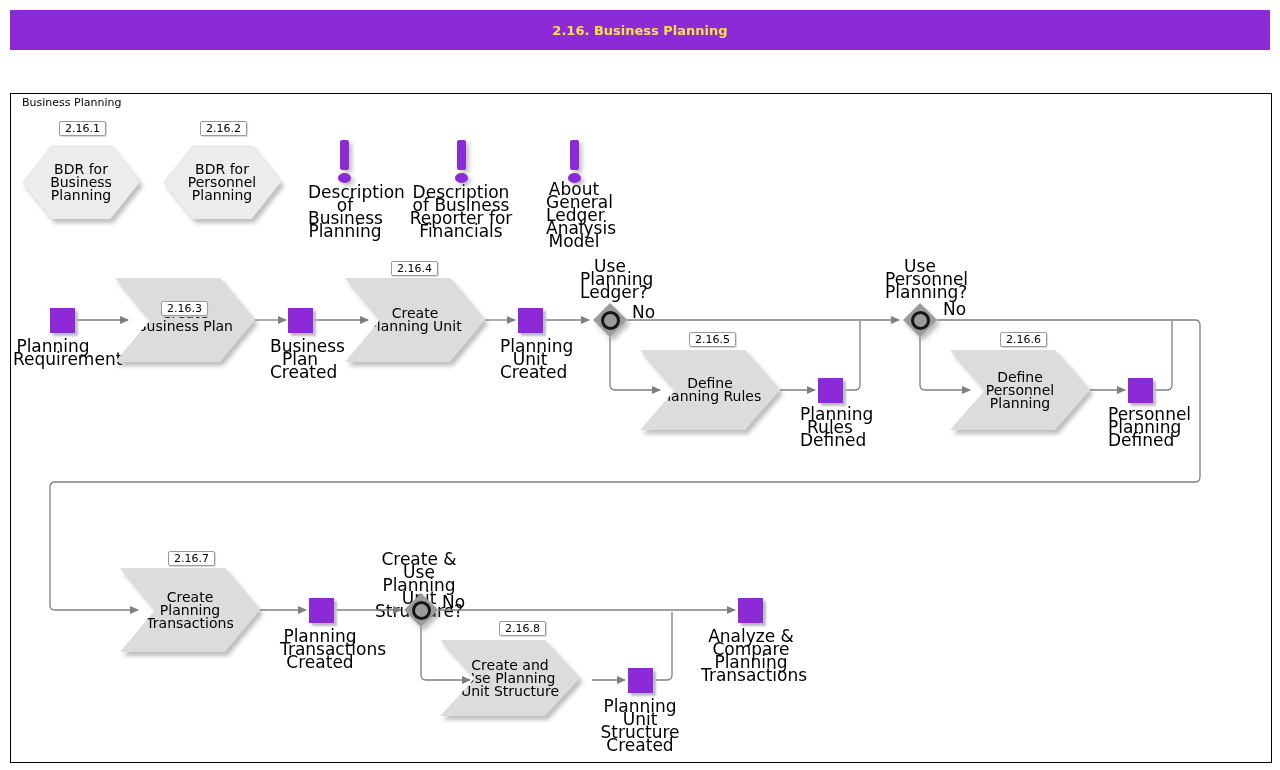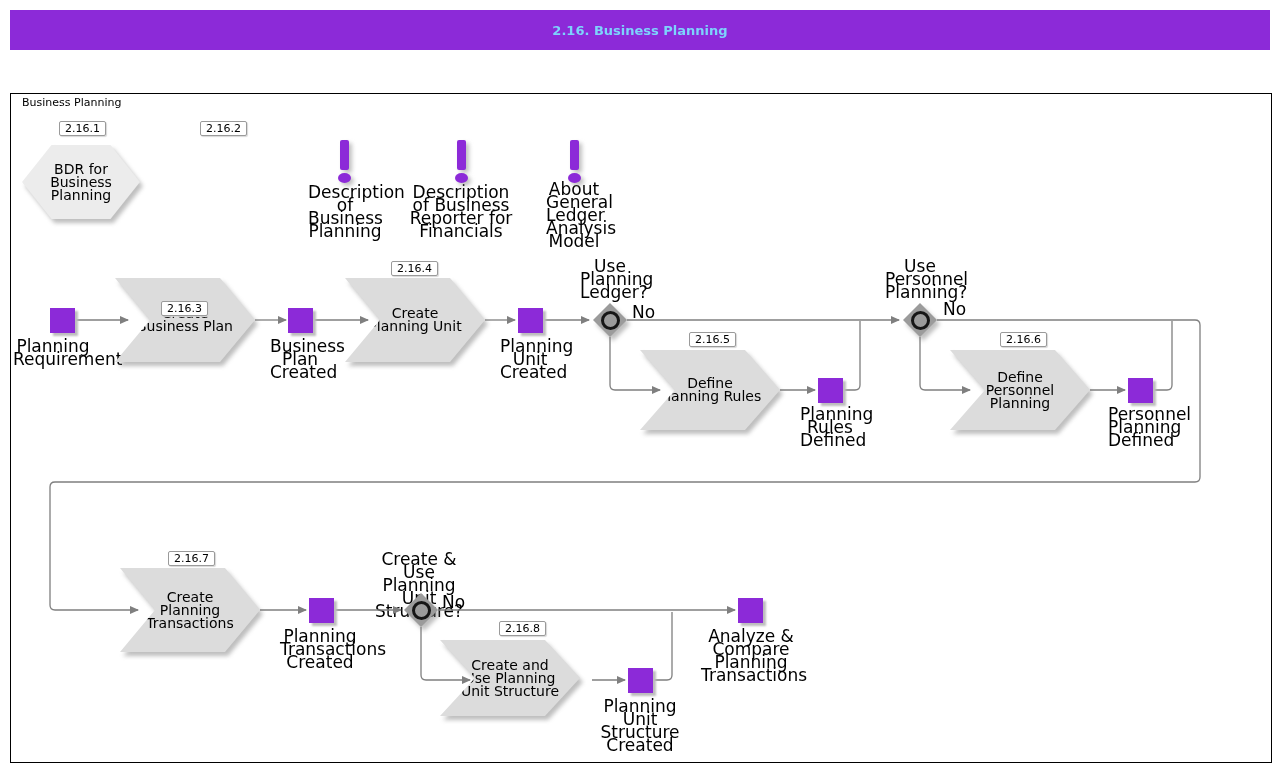--- a/index.html
+++ b/index.html
@@ -1,19 +1,19 @@
 <!DOCTYPE html>
 <html><head>
 <meta charset="utf-8">
 <style>
   html,body{margin:0;padding:0;background:#fff;}
   #canvas{position:relative;width:1280px;height:770px;background:#fff;overflow:hidden;
           font-family:"DejaVu Sans","Liberation Sans",sans-serif;color:#000;}
   .banner{position:absolute;left:10px;top:10px;width:1260px;height:40px;background:#8c2ad8;
-          color:#7dd3fc;font-size:13px;font-weight:bold;display:flex;align-items:center;justify-content:center;}
+          color:#fde047;font-size:13px;font-weight:bold;display:flex;align-items:center;justify-content:center;}
   .frame{position:absolute;left:10px;top:93px;width:1260px;height:668px;border:1px solid #000;background:#fff;}
   .frame-label{position:absolute;left:22px;top:96px;font-size:11px;}
   .lbl{position:absolute;font-size:17px;line-height:13px;text-align:center;}
   .badge{position:absolute;background:#fff;border:1px solid #9a9a9a;border-radius:2px;
          font-size:11px;line-height:13px;padding:0 5px;box-shadow:1px 1px 1px #d8d8d8;z-index:5;}
   .shape{position:absolute;filter:drop-shadow(3px 4px 2px rgba(110,110,110,0.45));z-index:2;}
   .shape .fill{width:100%;height:100%;display:flex;align-items:center;justify-content:center;
                font-size:14px;line-height:13px;text-align:center;}
   .hex .fill{background:#ececec;clip-path:polygon(0% 50%,25% 0%,75% 0%,100% 50%,75% 100%,25% 100%);}
   .chev .fill{background:#dcdcdc;clip-path:polygon(0% 0%,75% 0%,100% 50%,75% 100%,0% 100%,25% 50%);}
@@ -64,20 +64,25 @@
     </g>
   </svg>
 
   <div class="badge" style="left:59px;top:121px;">2.16.1</div>
   <div class="shape hex" style="left:22px;top:145px;width:118px;height:74px;">
     <div class="fill">
         <span style="width:106px;">BDR for Business Planning</span>
       </div>
   </div>
   <div class="badge" style="left:200px;top:121px;">2.16.2</div>
+  <div class="shape hex" style="left:163px;top:145px;width:118px;height:74px;">
+    <div class="fill">
+        <span style="width:106px;">BDR for Personnel Planning</span>
+      </div>
+  </div>
 
   <div class="excl" style="left:338px;top:140px;">
     <div class="bar"></div>
     <div class="dot"></div>
   </div>
   <div class="lbl" style="left:308px;top:186px;width:74px;">Description of Business Planning</div>
 
   <div class="excl" style="left:455px;top:140px;">
     <div class="bar"></div>
     <div class="dot"></div>

